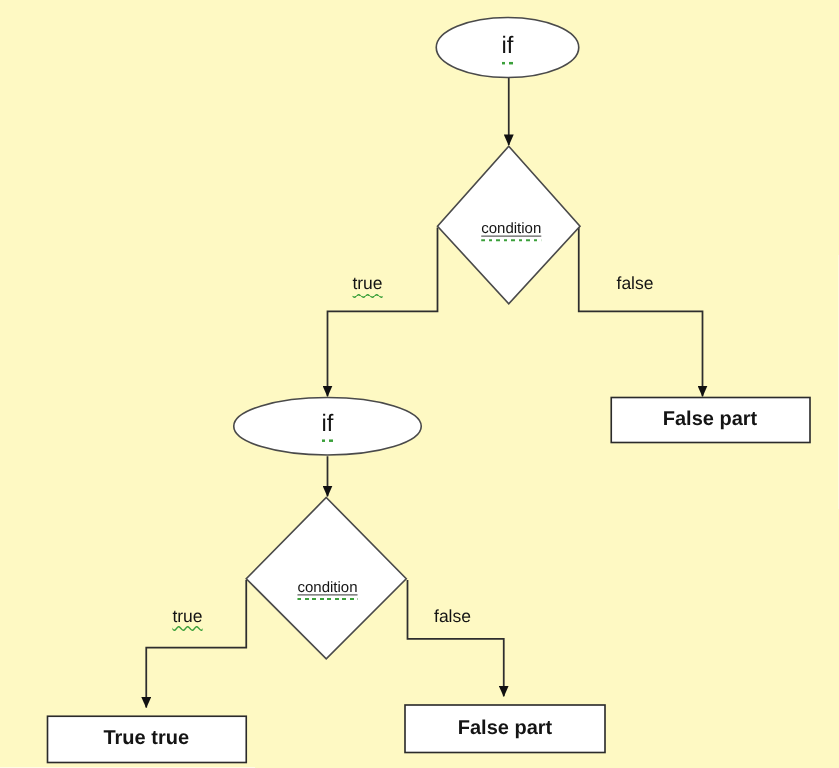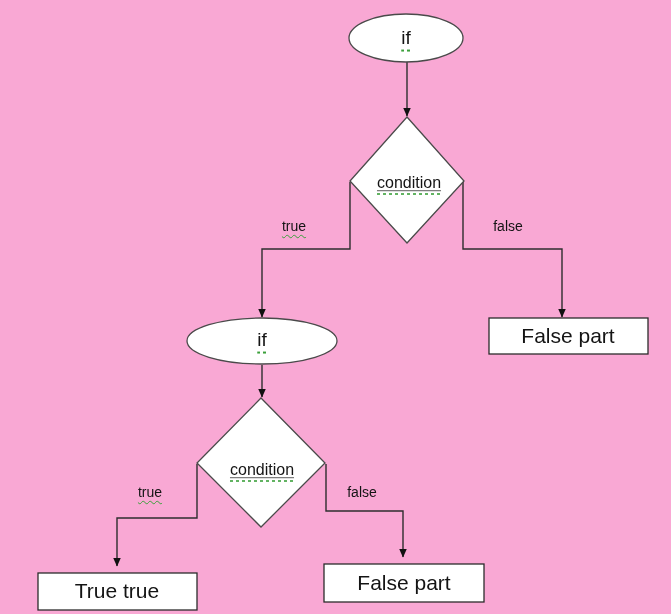--- a/index.html
+++ b/index.html
@@ -4,40 +4,40 @@
 <style>
   html, body {
     margin: 0;
     padding: 0;
     background: #ffffff;
   }
   #canvas {
     position: relative;
     width: 671px;
     height: 614px;
-    background: #f9a8d4;
+    background: #fef9c3;
     overflow: hidden;
     font-family: "Liberation Sans", sans-serif;
   }
   #diagram-svg {
     position: absolute;
     left: 0;
     top: 0;
   }
   .label {
     position: absolute;
     transform: translate(-50%, -50%);
     color: #141414;
     white-space: nowrap;
     line-height: 1.1;
   }
   .lbl-if { font-size: 19px; }
-  .lbl-cond { font-size: 16px; }
+  .lbl-cond { font-size: 12px; }
   .lbl-branch { font-size: 14px; }
-  .lbl-box { font-size: 21px; }
+  .lbl-box { font-size: 16px; font-weight: bold; }
 
   
   .u-dash {
     padding-bottom: 4px;
     background-image: repeating-linear-gradient(90deg, #3ba03b 0 3px, transparent 3px 6px);
     background-size: 100% 2px;
     background-repeat: no-repeat;
     background-position: 0 100%;
   }
   

